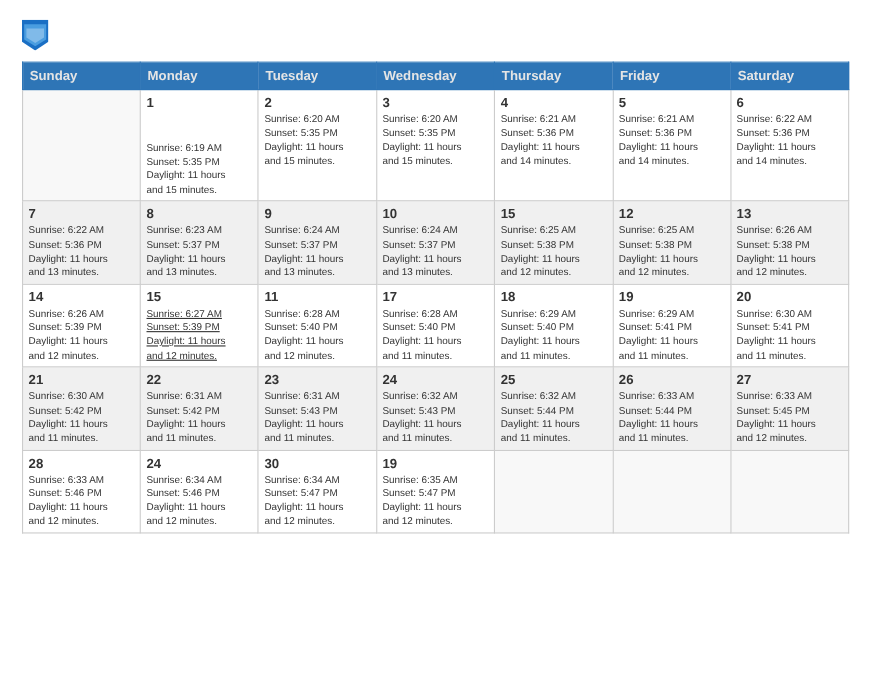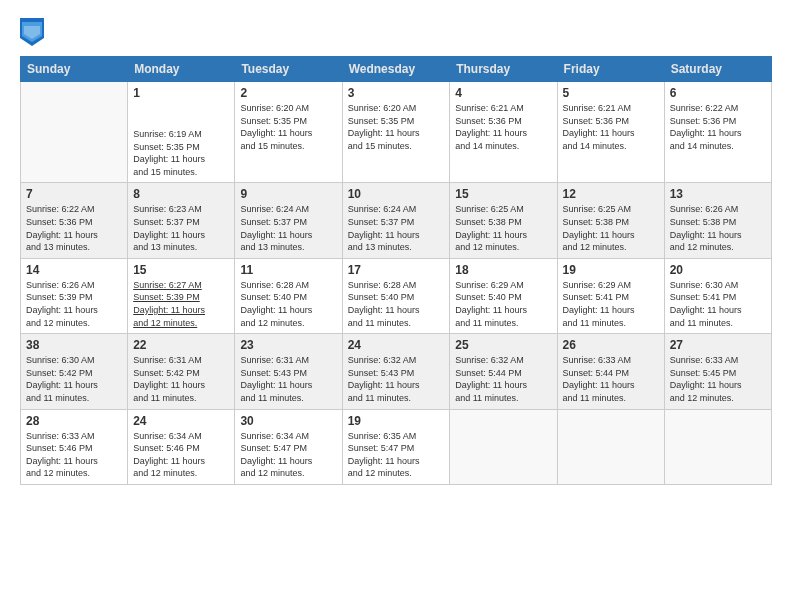--- a/index.html
+++ b/index.html
@@ -282,21 +282,21 @@
           <td>
             <span class="day-num">20</span>
             <div class="day-info" style="white-space: pre-line;">Sunrise: 6:30 AM
 Sunset: 5:41 PM
 Daylight: 11 hours
 and 11 minutes.</div>
           </td>
         </tr>
         <tr>
           <td>
-            <span class="day-num">38</span>
+            <span class="day-num">21</span>
             <div class="day-info" style="white-space: pre-line;">Sunrise: 6:30 AM
 Sunset: 5:42 PM
 Daylight: 11 hours
 and 11 minutes.</div>
           </td>
           <td>
             <span class="day-num">22</span>
             <div class="day-info" style="white-space: pre-line;">Sunrise: 6:31 AM
 Sunset: 5:42 PM
 Daylight: 11 hours

